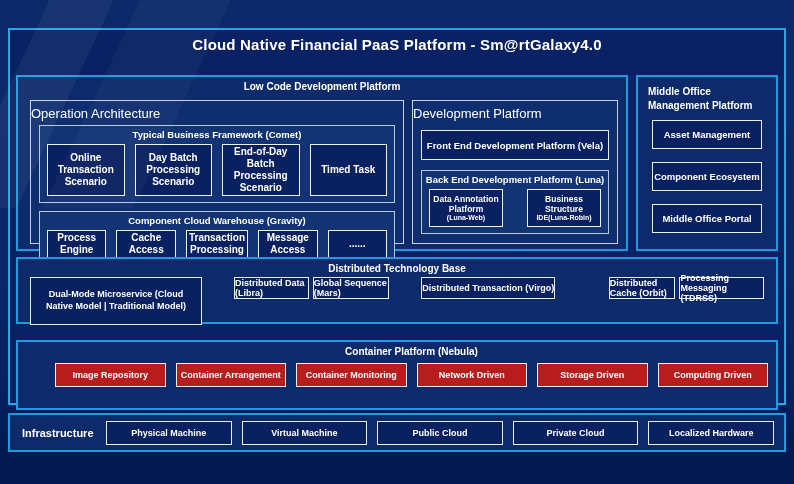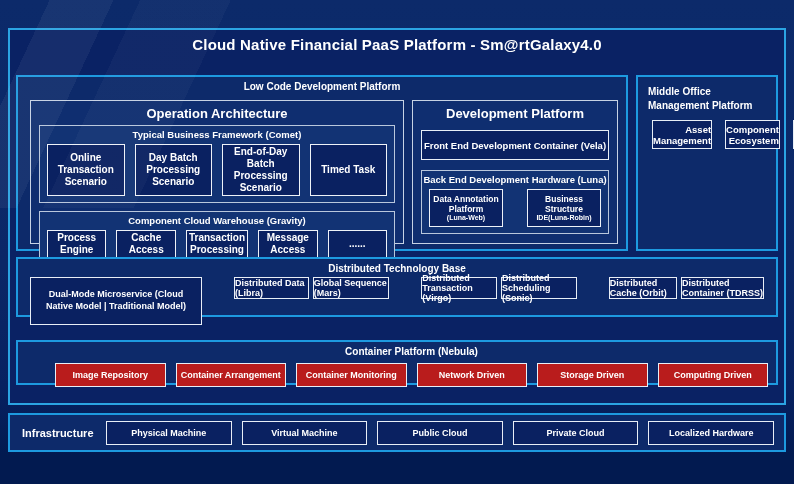--- a/index.html
+++ b/index.html
@@ -9,47 +9,47 @@
            background:linear-gradient(180deg,#0c2a6a 0%,#0b2767 55%,#072161 80%,#021a50 94%,#021a50 100%); }
   .deco { position:absolute; left:-30px; top:-12px; width:430px; height:220px; pointer-events:none; z-index:40;
           background:linear-gradient(115deg, transparent 0 16%, rgba(255,255,255,0.05) 16% 28%, transparent 28% 33%, rgba(255,255,255,0.03) 33% 50%, transparent 50%); }
 
   .frame { position:absolute; left:8px; top:28px; width:778px; height:377px; border:2px solid #2ba4e3; background:#0a2264; z-index:1; }
   .main-title { position:absolute; left:0; right:0; top:36px; text-align:center; font-size:15px; font-weight:bold; letter-spacing:.2px; z-index:3; }
 
   .section { position:absolute; border:2px solid #1d9ae0; background:#0d2a6a; z-index:2; }
   .lowcode { left:16px; top:75px; width:612px; height:176px; }
   .middle  { left:636px; top:75px; width:142px; height:176px; }
-  .dist    { left:16px; top:257px; width:762px; height:60px; }
-  .cont    { left:16px; top:340px; width:762px; height:45px;padding-left:29px; }
+  .dist    { left:16px; top:257px; width:762px; height:67px; }
+  .cont    { left:16px; top:340px; width:762px; height:70px;padding-left:29px; }
   .infra   { left:8px; top:413px; width:778px; height:39px; }
 
   .sec-label { text-align:center; font-size:10px; font-weight:bold; padding-top:4px; }
 
   .panel { position:absolute; border:1px solid #c6d2e4; background:#0f2e70; }
   .op  { left:12px;  top:23px; width:374px; height:144px; }
   .dev { left:394px; top:23px; width:206px; height:144px; }
-  .panel-title { text-align:center; font-weight:bold; font-size:13px; padding:5px 0 3px; }
+  .panel-title { text-align:left; font-weight:normal; font-size:13px; padding:5px 0 3px; }
 
   .group { margin:0 8px; border:1px solid #b9c7dc; background:#123374; }
   .group-title { text-align:center; font-size:9.5px; font-weight:bold; padding:3px 0 2px; }
   .row { display:flex; gap:10px; padding:2px 7px 6px; }
   .leaf { flex:1; min-height:22px; border:1px solid #eef2f8; background:#0a2161; display:flex; flex-direction:column;
           align-items:center; justify-content:center; text-align:center; font-size:10px; font-weight:bold; line-height:1.2; padding:1px 2px; }
   .g-typical { margin-top:1px; margin-bottom:8px; }
 
   .fe-box { margin:6px 8px 0; height:30px; border:1px solid #e8eef6; background:#0a2161; display:flex;
             align-items:center; justify-content:center; font-size:9.5px; font-weight:bold; }
   .g-be { margin-top:10px; }
   .g-be .row { gap:24px; }
   .be-leaf { min-height:38px; font-size:8.5px; }
   .be-leaf .sub { font-size:7px; font-weight:bold; }
 
   .mo-label { padding:8px 10px 0; font-size:10px; font-weight:bold; line-height:1.35; }
-  .mo-items { display:flex; gap:13px; padding:8px 14px 0;text-align:right; }
+  .mo-items { display:flex; flex-direction:column; gap:13px; padding:8px 14px 0;text-align:right; }
   .mo-item { height:29px; border:1px solid #e8eef6; background:#0a2161; display:flex; align-items:center;
              justify-content:center; font-size:9.5px; font-weight:bold; }
 
   .dist-content { display:flex; gap:32px; padding:3px 12px 0; }
   .dual { width:172px; height:48px; border:1px solid #e8eef6; background:#0a2161; display:flex; align-items:center;
           justify-content:center; text-align:center; font-size:9px; font-weight:bold; line-height:1.3; padding:0 8px; flex:0 0 auto; }
   .dist-col { flex:1; display:flex; flex-direction:row; gap:4px; }
   .dist-box { height:22px; border:1px solid #e8eef6; background:#0a2161; display:flex; align-items:center;
               justify-content:center; font-size:9px; font-weight:bold; }
 
@@ -95,24 +95,24 @@
           <div class="leaf">Transaction Processing</div>
           <div class="leaf">Message Access</div>
           <div class="leaf">......</div>
         </div>
       </div>
     </div>
 
     <div class="panel dev">
       <div class="panel-title">Development Platform</div>
 
-      <div class="fe-box">Front End Development Container (Vela)</div>
+      <div class="fe-box">Front End Development Platform (Vela)</div>
 
       <div class="group g-be">
-        <div class="group-title">Back End Development Hardware (Luna)</div>
+        <div class="group-title">Back End Development Platform (Luna)</div>
         <div class="row">
           <div class="leaf be-leaf">
             <span>Data Annotation Platform</span>
             <span class="sub">(Luna-Web)</span>
           </div>
           <div class="leaf be-leaf">
             <span>Business Structure</span>
             <span class="sub">IDE(Luna-Robin)</span>
           </div>
         </div>
@@ -132,25 +132,24 @@
   <div class="section dist">
     <div class="sec-label">Distributed Technology Base</div>
     <div class="dist-content">
       <div class="dual">Dual-Mode Microservice (Cloud Native Model | Traditional Model)</div>
       <div class="dist-col">
         <div class="dist-box">Distributed Data (Libra)</div>
         <div class="dist-box">Global Sequence (Mars)</div>
       </div>
       <div class="dist-col">
         <div class="dist-box">Distributed Transaction (Virgo)</div>
-        <div class="dist-box">Distributed Scheduling (Sonic)</div>
       </div>
       <div class="dist-col">
         <div class="dist-box">Distributed Cache (Orbit)</div>
-        <div class="dist-box">Distributed Container (TDRSS)</div>
+        <div class="dist-box">Processing Messaging (TDRSS)</div>
       </div>
     </div>
   </div>
 
   <div class="section cont">
     <div class="sec-label">Container Platform (Nebula)</div>
     <div class="cont-row">
       <div class="cont-box">Image Repository</div>
       <div class="cont-box">Container Arrangement</div>
       <div class="cont-box">Container Monitoring</div>

